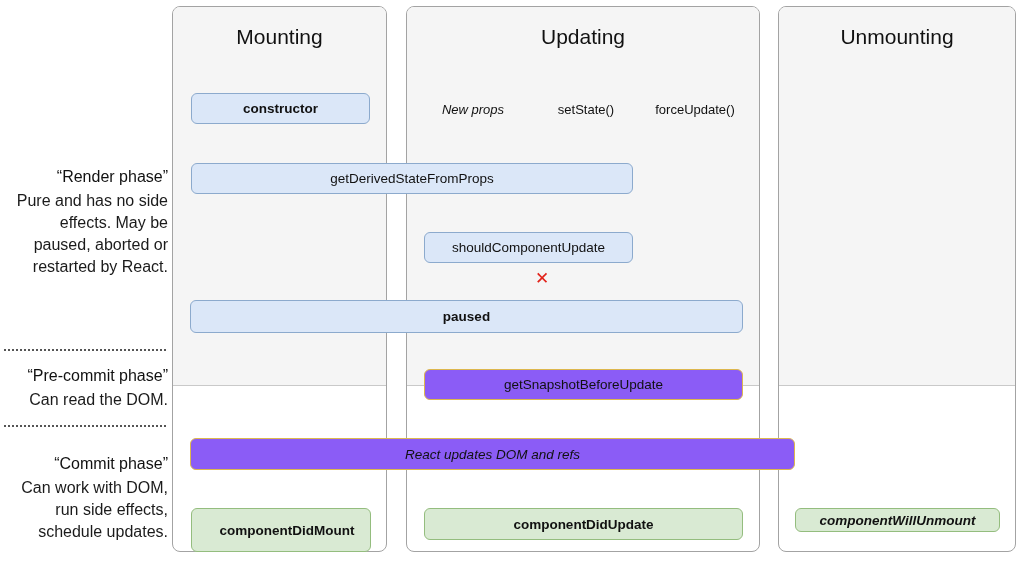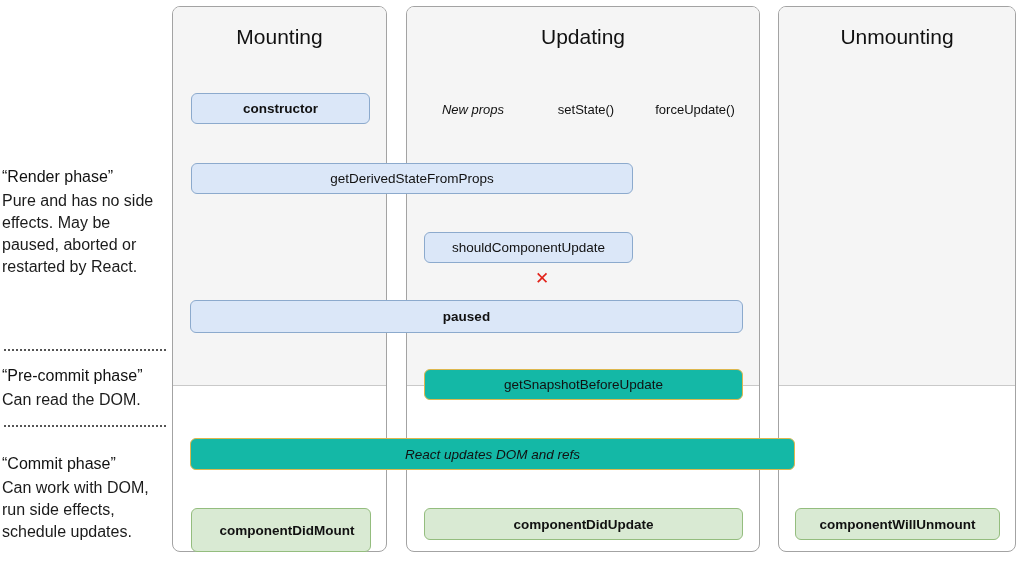--- a/index.html
+++ b/index.html
@@ -4,21 +4,21 @@
 <style>
   html,body{margin:0;padding:0;background:#ffffff;}
   .canvas{
     position:relative;width:1024px;height:568px;background:#ffffff;
     font-family:"Liberation Sans","DejaVu Sans",sans-serif;color:#111;
     overflow:hidden;
   }
   .arrows{position:absolute;left:0;top:0;width:1024px;height:568px;pointer-events:none;}
 
   
-  .phase{position:absolute;left:2px;width:166px;text-align:left;}
+  .phase{position:absolute;left:2px;width:166px;text-align:right;}
   .phase-title{font-size:16px;color:#111;margin-bottom:4px;}
   .phase-desc{font-size:16px;line-height:1.38;color:#1b1b1b;}
   .divider{position:absolute;left:4px;width:162px;border-top:2px dotted #555;height:0;}
 
   
   .column{
     position:absolute;top:6px;height:546px;background:#ffffff;
     border:1px solid #a3a3a3;border-radius:8px;box-sizing:border-box;
   }
   .column-shade{
@@ -31,21 +31,21 @@
     font-size:21px;color:#111;
   }
 
   
   .box{
     position:absolute;height:31px;display:flex;align-items:center;justify-content:center;
     border-radius:6px;font-size:13.5px;box-sizing:border-box;border:1px solid;
     white-space:nowrap;
   }
   .blue{background:#dbe7f8;border-color:#8caacd;}
-  .yellow{background:#14b8a6;border-color:#ddb74e;}
+  .yellow{background:#8b5cf6;border-color:#ddb74e;}
   .green{background:#d9ead3;border-color:#94bd7e;}
   .bold{font-weight:bold;}
   .italic{font-style:italic;}
 
   .trigger{
     position:absolute;font-size:13px;color:#111;text-align:center;height:16px;line-height:16px;
   }
   .red-x{
     position:absolute;left:535px;top:270px;color:#e2231a;
     font-size:17px;font-weight:bold;line-height:17px;
@@ -125,17 +125,17 @@
   <div class="trigger" style="left:650px;top:102px;width:90px;">forceUpdate()</div>
 
   <div class="box blue bold" style="left:191px;top:93px;width:179px;">constructor</div>
   <div class="box blue" style="left:191px;top:163px;width:442px;">getDerivedStateFromProps</div>
   <div class="box blue" style="left:424px;top:232px;width:209px;">shouldComponentUpdate</div>
   <div class="box blue bold" style="left:190px;top:300px;width:553px;height:33px;">paused</div>
   <div class="box yellow" style="left:424px;top:369px;width:319px;">getSnapshotBeforeUpdate</div>
   <div class="box yellow italic" style="left:190px;top:438px;width:605px;height:32px;">React updates DOM and refs</div>
   <div class="box green bold" style="left:191px;top:508px;width:180px;height:44px;padding-left:12px;">componentDidMount</div>
   <div class="box green bold" style="left:424px;top:508px;width:319px;height:32px;">componentDidUpdate</div>
-  <div class="box green bold" style="left:795px;top:508px;width:205px;height:32px;">componentWillUnmount</div>
+  <div class="box green bold" style="left:795px;top:508px;width:205px;height:24px;font-style:italic;">componentWillUnmount</div>
 
   <div class="red-x">✕</div>
 
 </div>
 
 </body></html>

